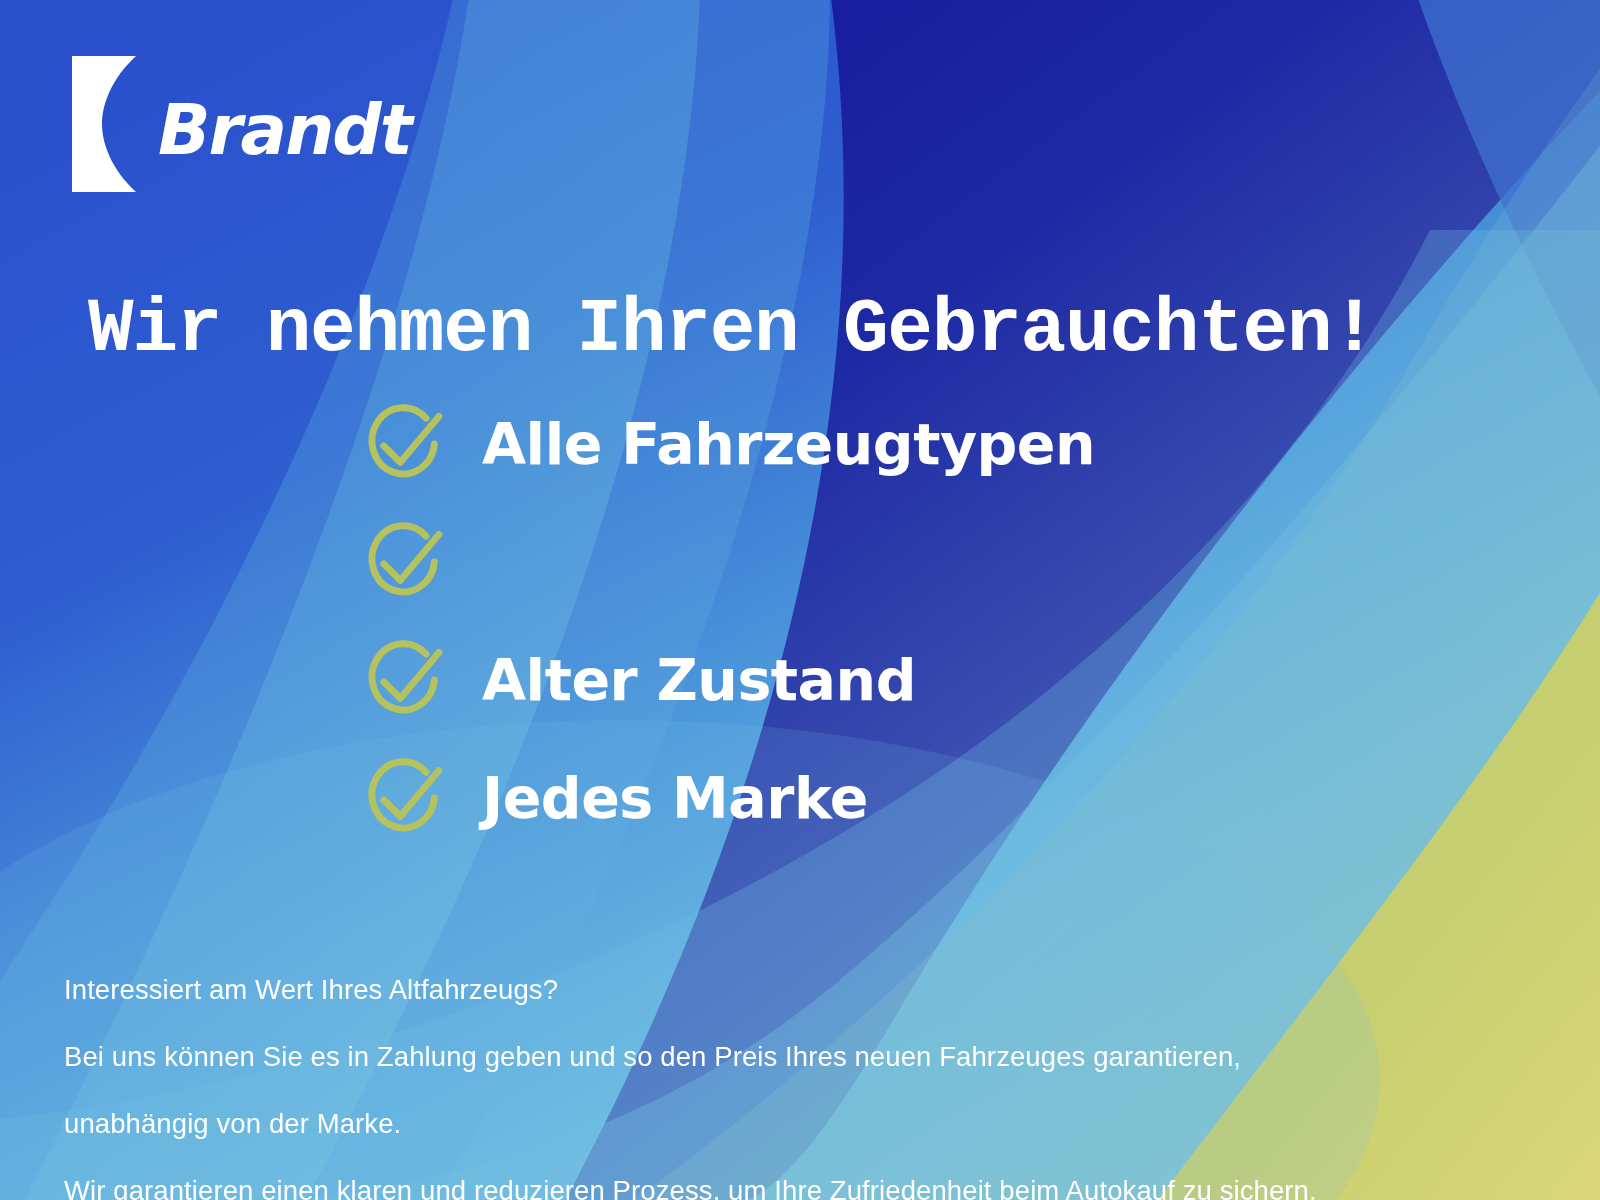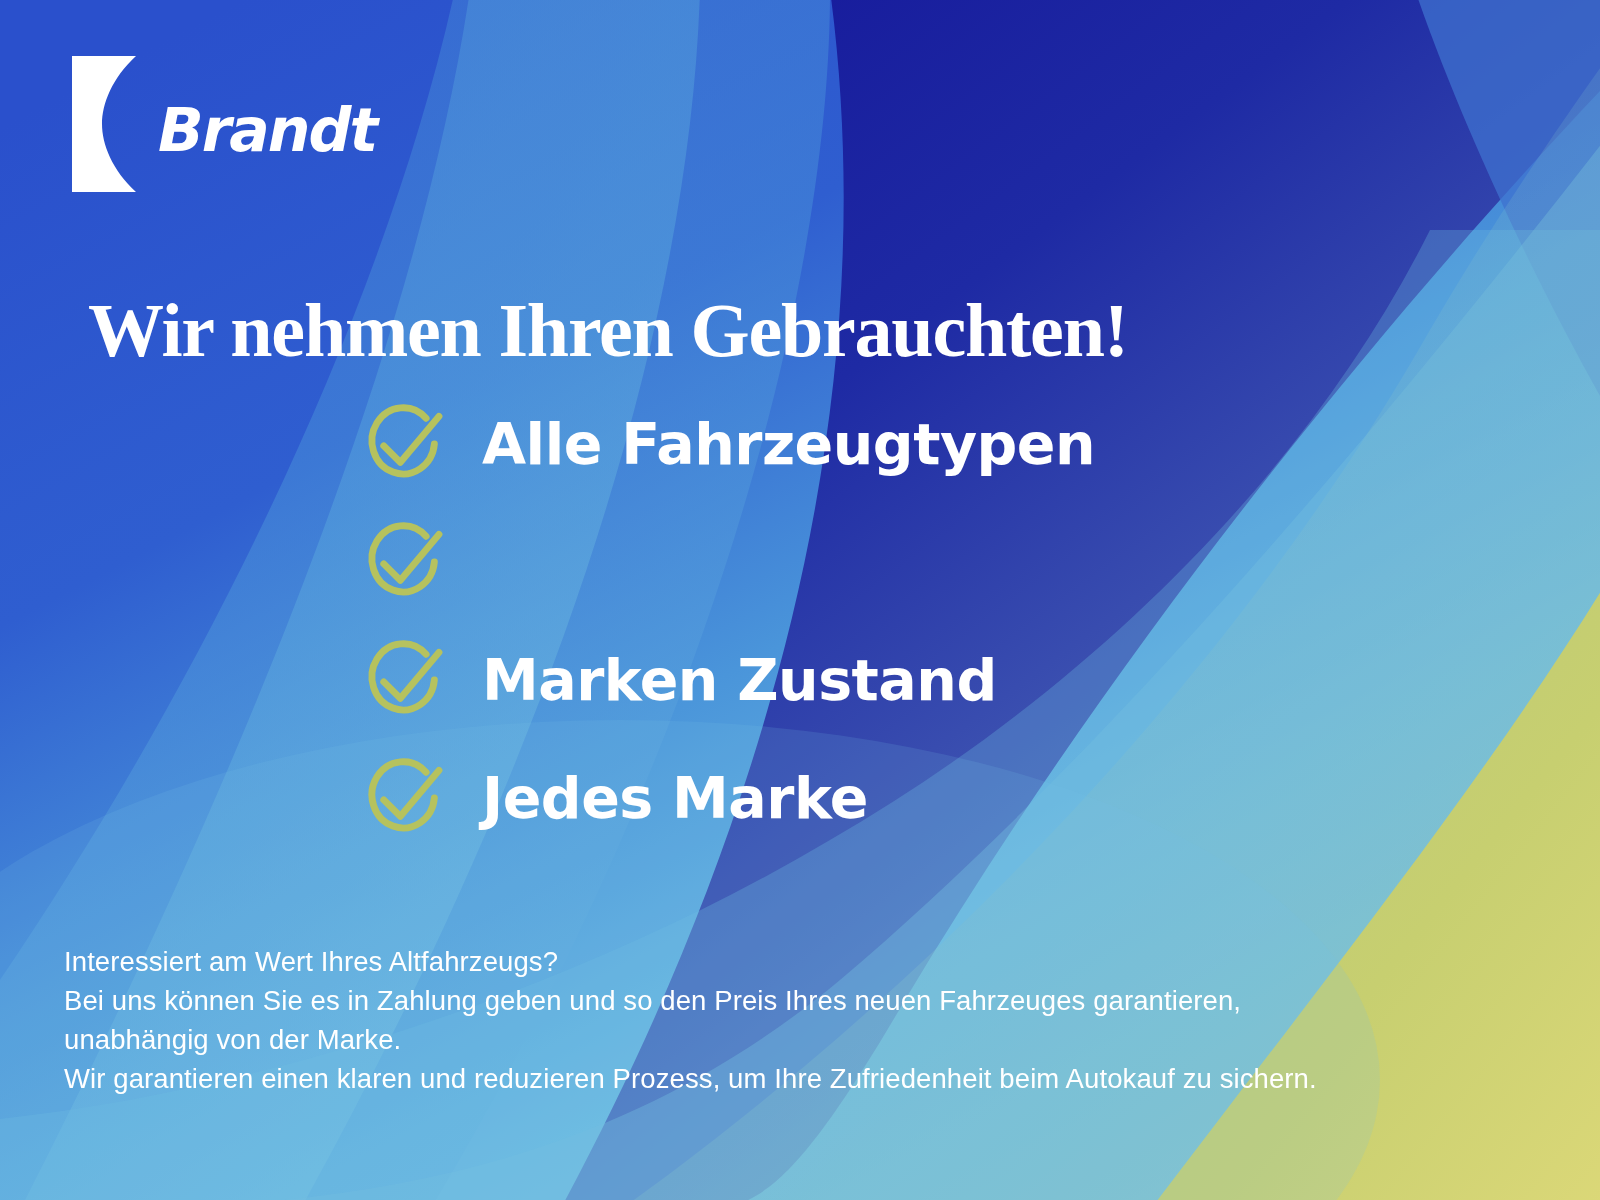--- a/index.html
+++ b/index.html
@@ -44,42 +44,42 @@
     height: 140px;
   }
   .logo-mark {
     width: 80px;
     height: 136px;
     margin-right: 6px;
     flex: none;
   }
   .logo-word {
     color: #ffffff;
-    font-size: 60px;
+    font-size: 69px;
     line-height: 1;
     font-weight: bold;
     font-style: italic;
     letter-spacing: -2px;
     font-family: "DejaVu Sans", sans-serif;
     transform: translateY(6px);
   }
 
   
   .headline {
     position: absolute;
     left: 88px;
     top: 238px;
     width: 1450px;
     color: #ffffff;
     font-size: 76px;
     line-height: 1.08;
     font-weight: bold;
     letter-spacing: -1.2px;
     white-space: nowrap;
-    font-family: Liberation Serif, serif;
+    font-family: Liberation Mono, monospace;
   }
 
   
   .features {
     position: absolute;
     left: 358px;
     top: 396px;
     display: flex;
     flex-direction: column;
     gap: 22px;
@@ -111,21 +111,21 @@
     left: 64px;
     top: 942px;
     width: 1480px;
     color: #ffffff;
     font-size: 27.5px;
     line-height: 1.42;
     font-weight: normal;
     letter-spacing: 0.1px;
     font-family: "Liberation Sans", sans-serif;
   }
-  .body-copy div { white-space: nowrap; }
+  .body-copy div { white-space: nowrap; margin-top: 28px; }
 </style>
 </head>
 <body>
 
 <div id="poster">
 
   <div class="bg-layer">
     <svg class="bg-svg" viewBox="0 0 1600 1200" preserveAspectRatio="none" xmlns="http://www.w3.org/2000/svg">
       <defs>
         <linearGradient id="gBase" x1="0.15" y1="0" x2="0.85" y2="1">
@@ -231,21 +231,21 @@
           <path d="M 74 22 A 34 36 0 1 0 83 50" fill="none" stroke="#b6c25e" stroke-width="7.5" stroke-linecap="round"></path>
           <path d="M 28 52 L 46 70 L 88 20" fill="none" stroke="#b6c25e" stroke-width="7.5" stroke-linecap="round" stroke-linejoin="round"></path>
         </svg>
       </div>
 
       <div class="feature">
         <svg class="check-icon" viewBox="0 0 100 100" xmlns="http://www.w3.org/2000/svg">
           <path d="M 74 22 A 34 36 0 1 0 83 50" fill="none" stroke="#b6c25e" stroke-width="7.5" stroke-linecap="round"></path>
           <path d="M 28 52 L 46 70 L 88 20" fill="none" stroke="#b6c25e" stroke-width="7.5" stroke-linecap="round" stroke-linejoin="round"></path>
         </svg>
-        <span class="feature-label">Marken Zustand</span>
+        <span class="feature-label">Alter Zustand</span>
       </div>
 
       <div class="feature">
         <svg class="check-icon" viewBox="0 0 100 100" xmlns="http://www.w3.org/2000/svg">
           <path d="M 74 22 A 34 36 0 1 0 83 50" fill="none" stroke="#b6c25e" stroke-width="7.5" stroke-linecap="round"></path>
           <path d="M 28 52 L 46 70 L 88 20" fill="none" stroke="#b6c25e" stroke-width="7.5" stroke-linecap="round" stroke-linejoin="round"></path>
         </svg>
         <span class="feature-label">Jedes Marke</span>
       </div>
 

